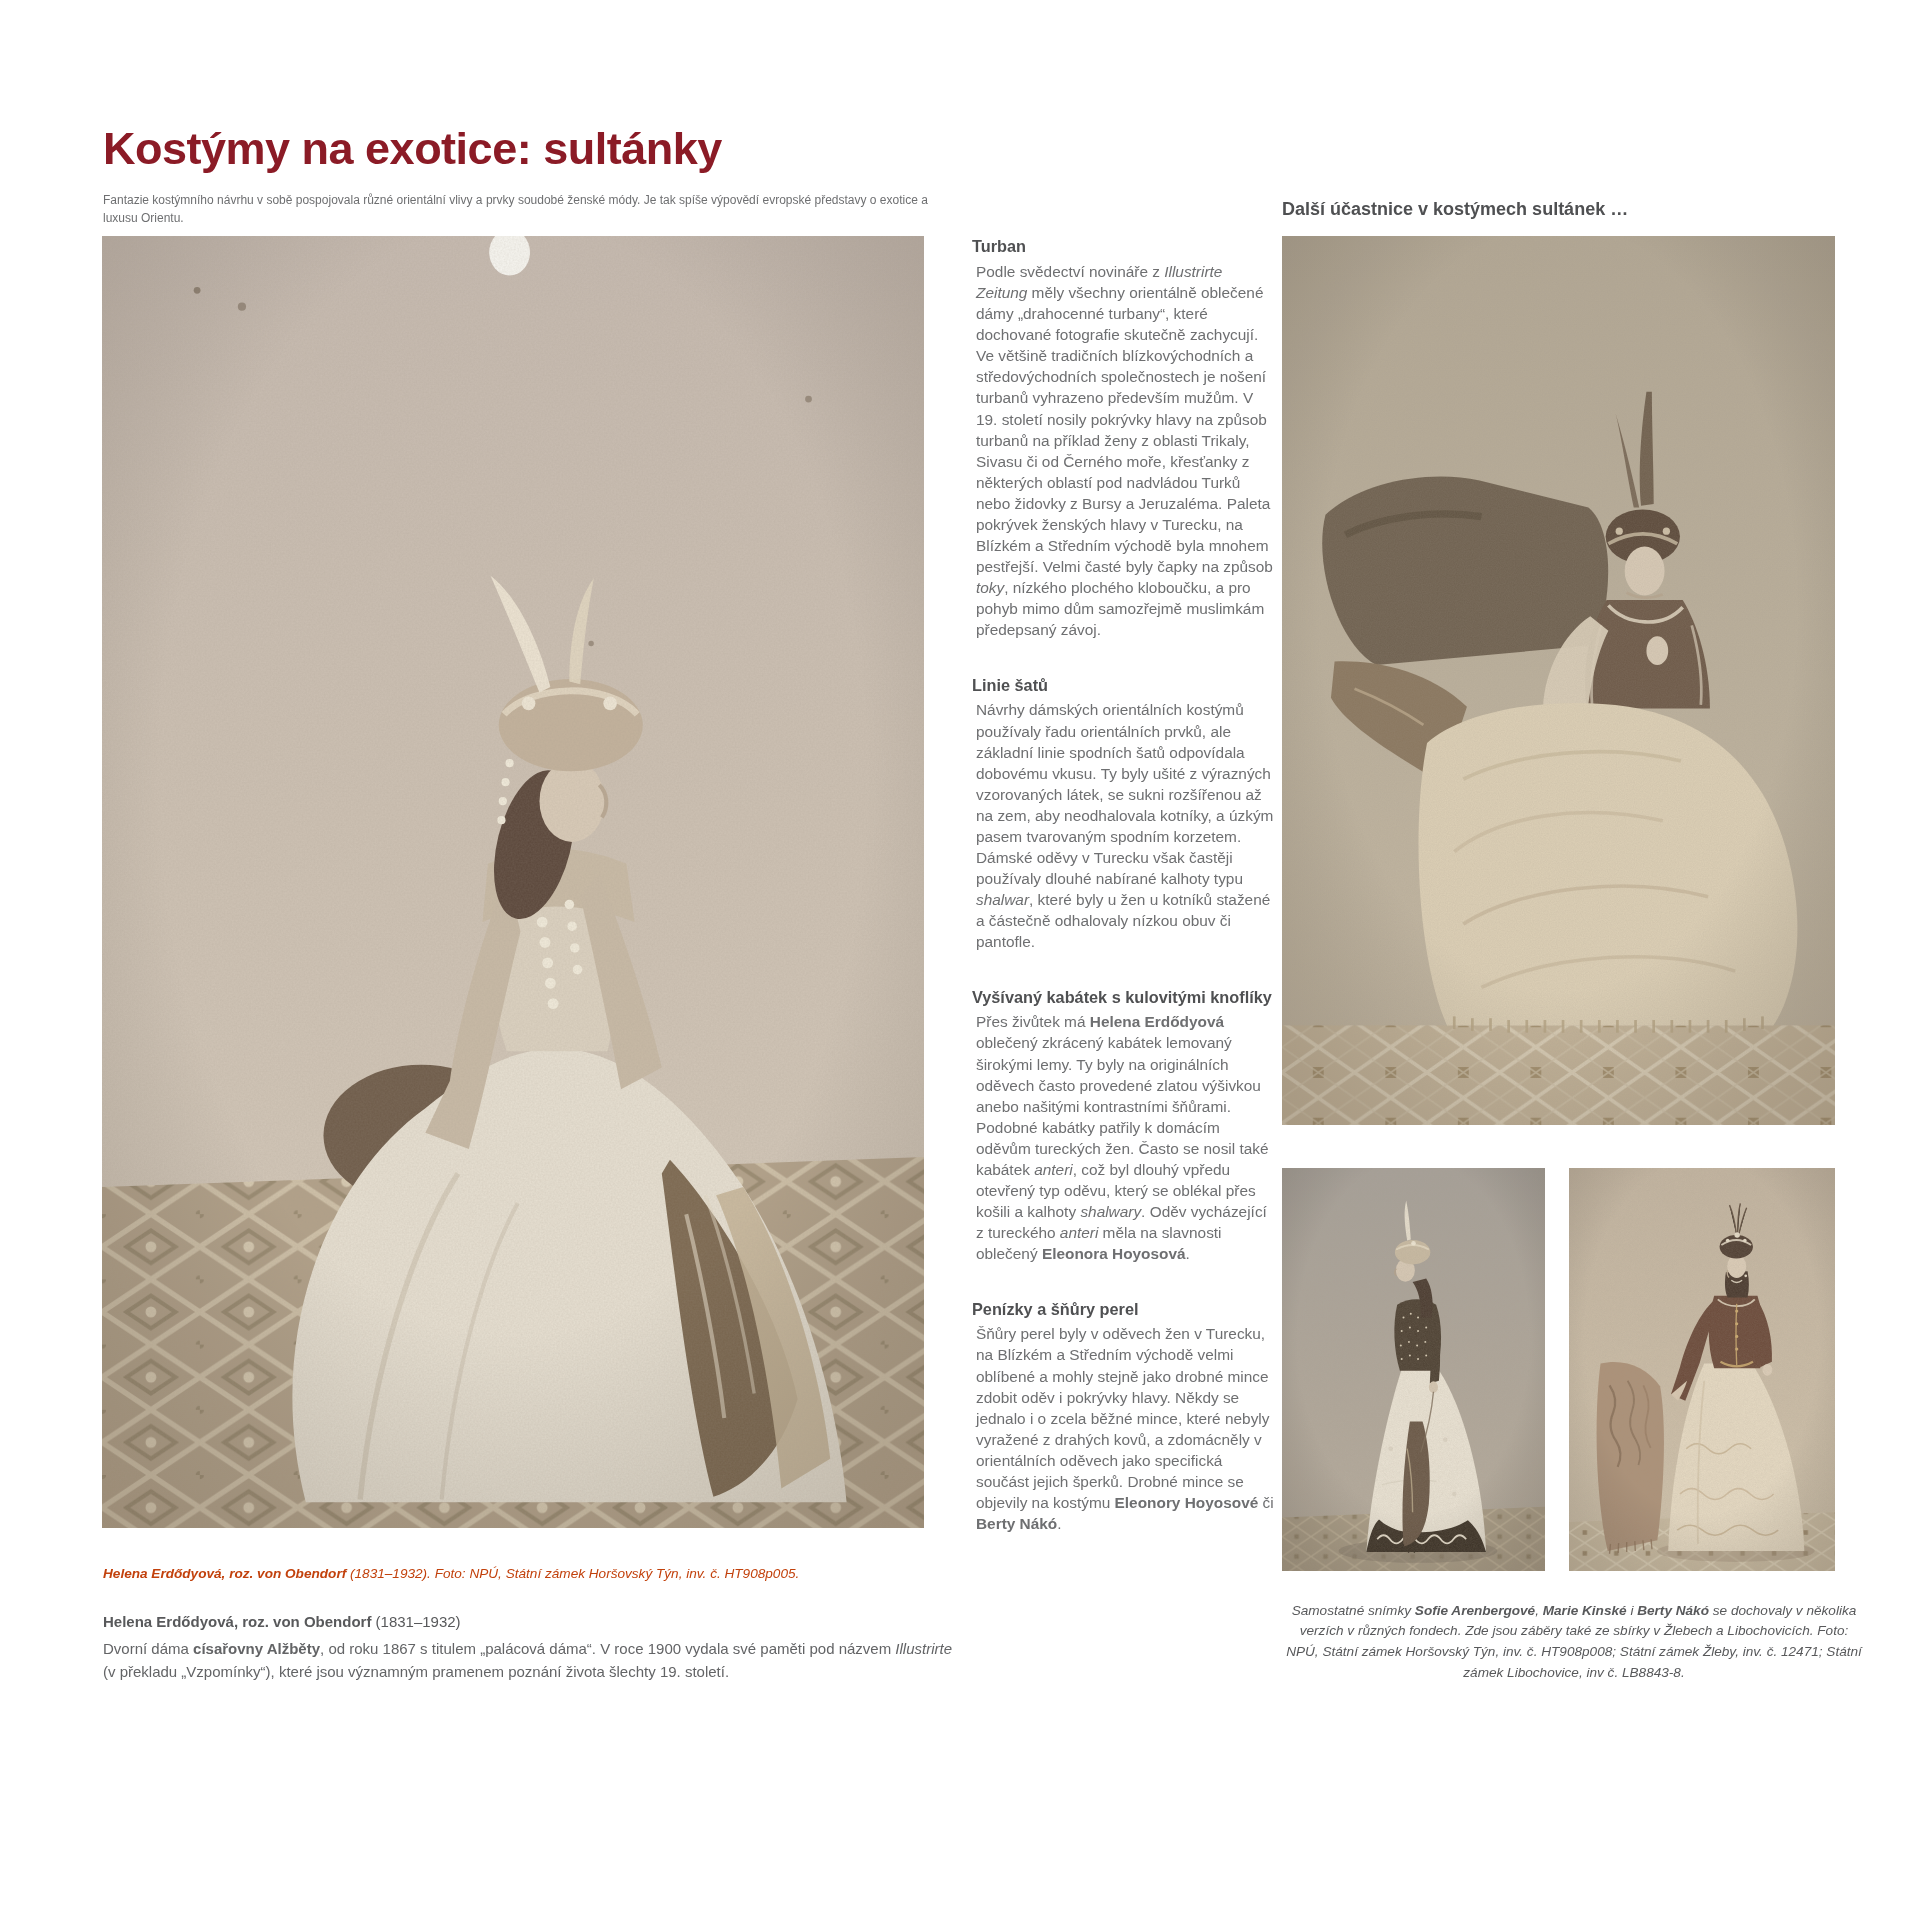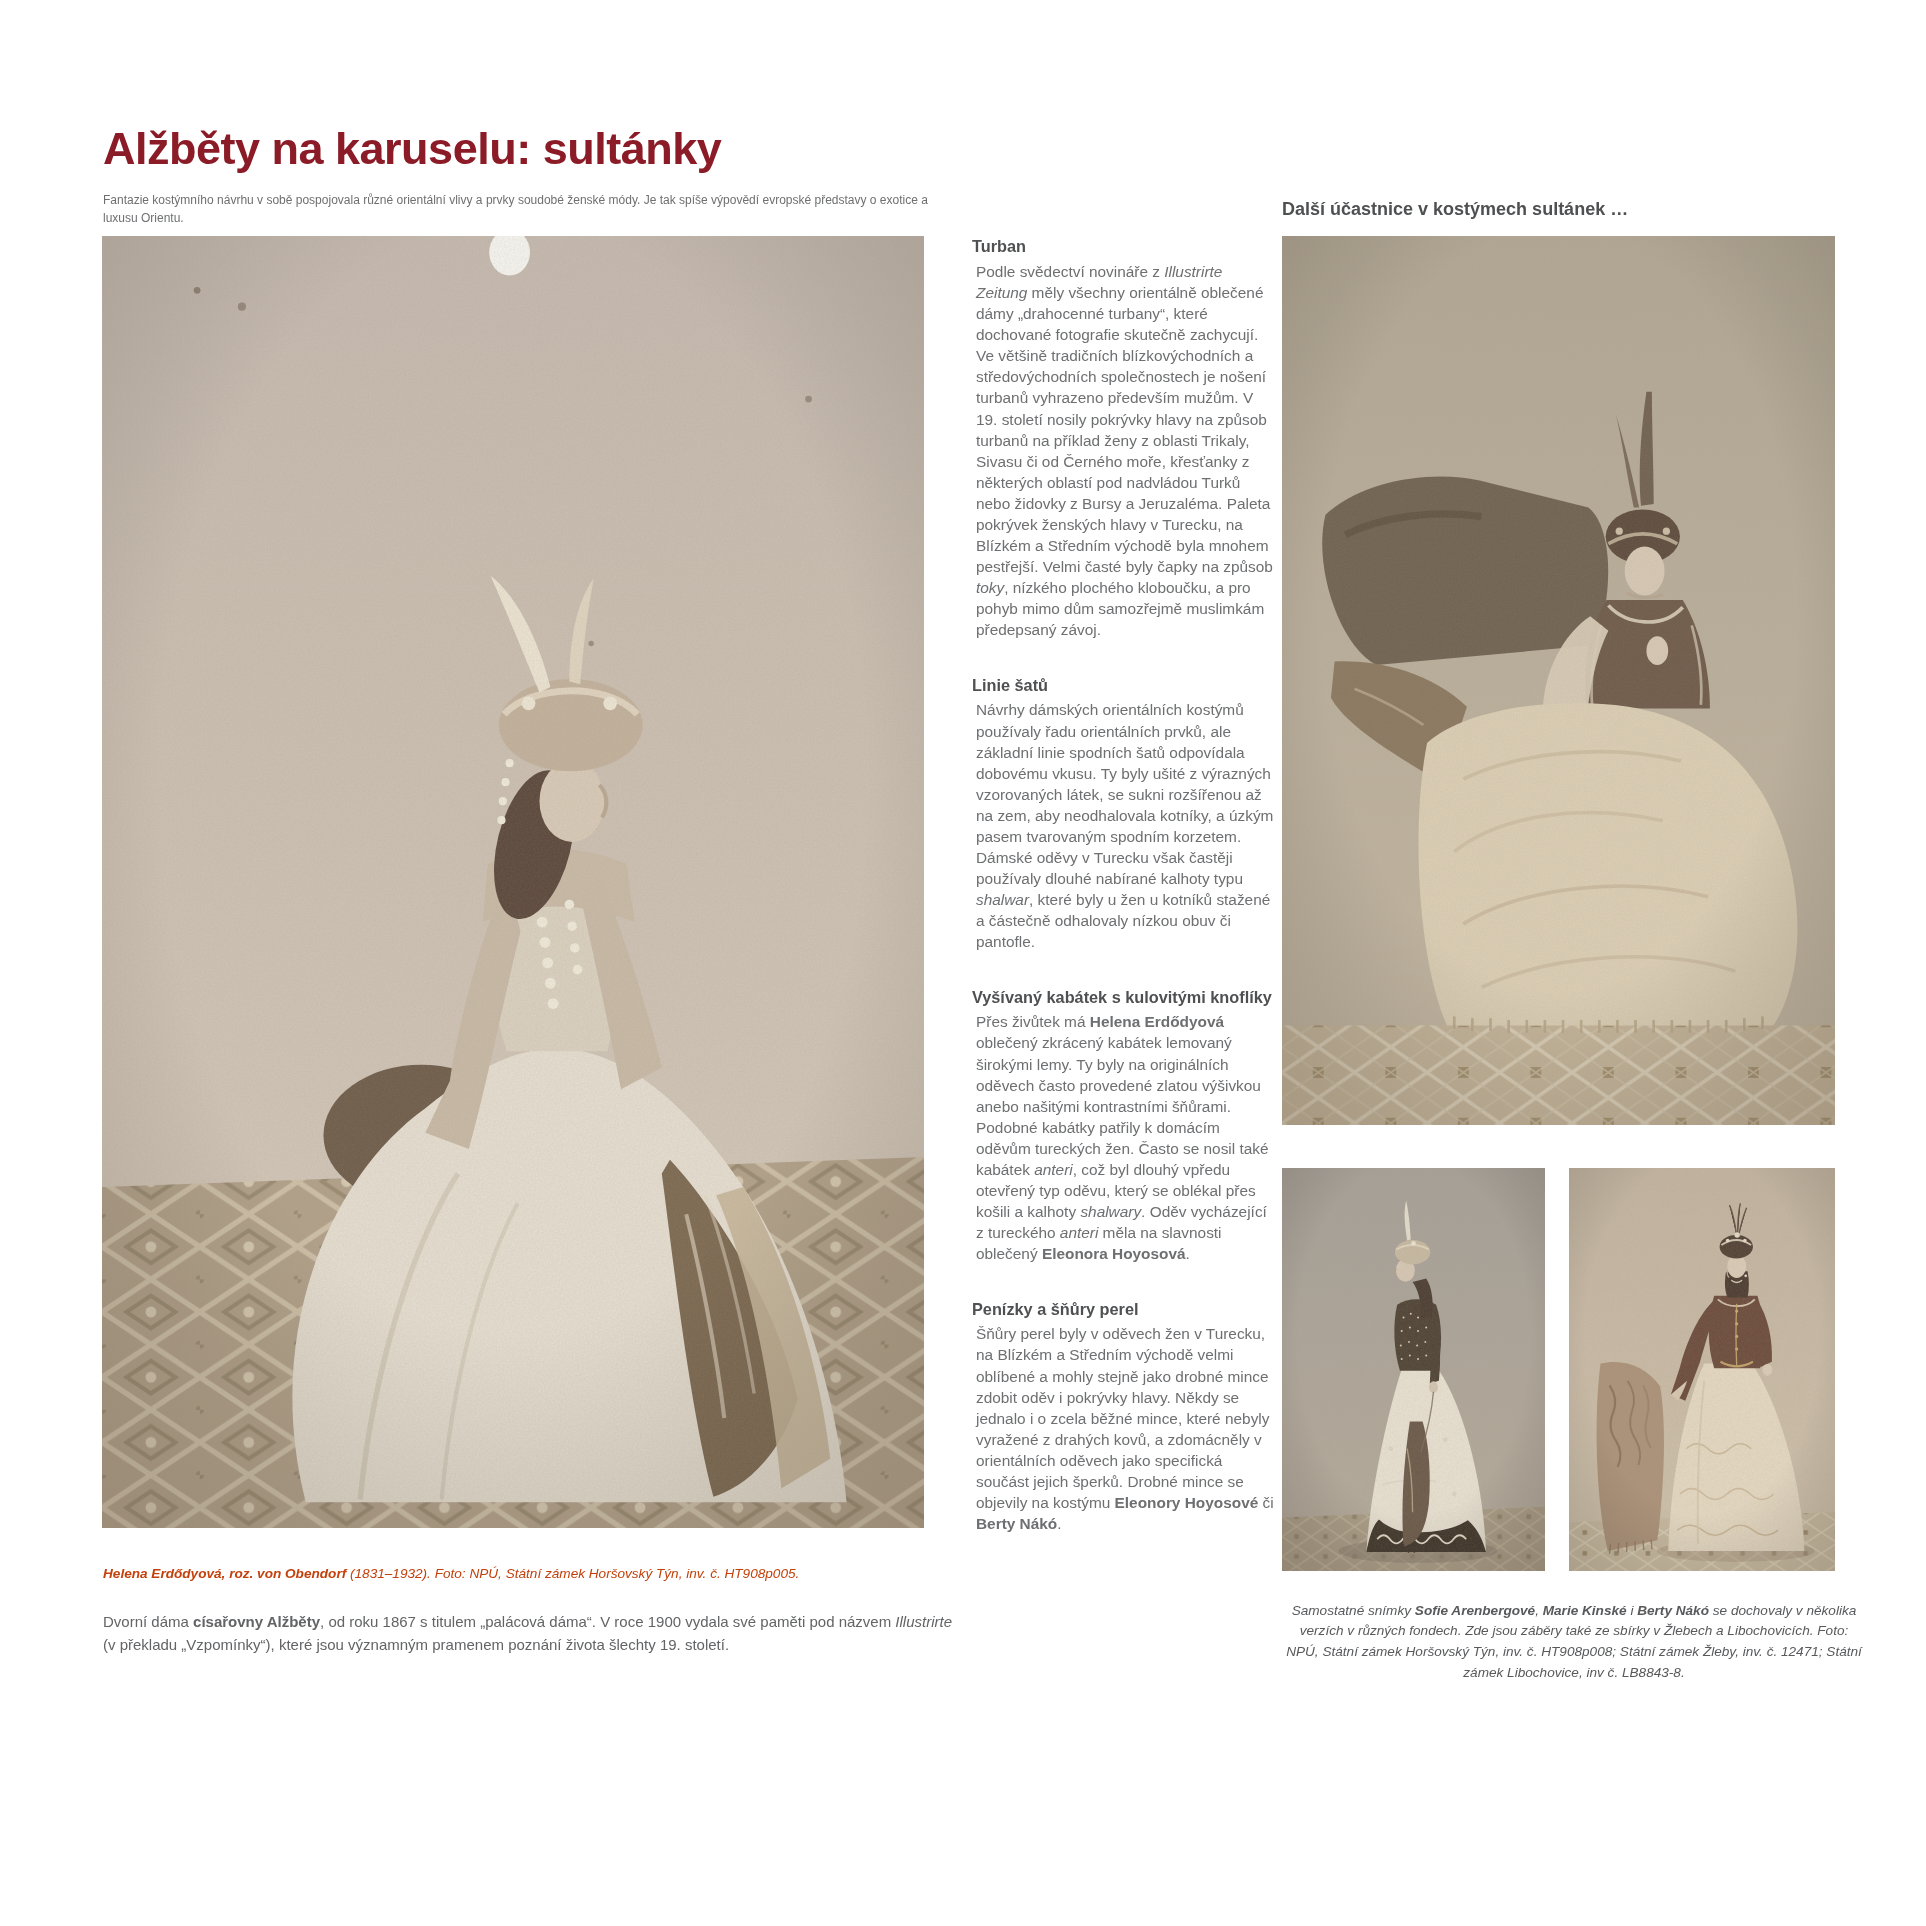--- a/index.html
+++ b/index.html
@@ -51,21 +51,21 @@
     font-size:15.4px;line-height:1.37;text-align:left;
   }
   .caption-right{
     left:1282px;top:1587px;width:584px;
     font-size:13.6px;font-style:italic;color:#58595b;line-height:1.52;text-align:center;
   }
 </style>
 </head>
 <body>
 
-<h1 class="abs page-title">Alžběty na karuselu: sultánky</h1>
+<h1 class="abs page-title">Kostýmy na exotice: sultánky</h1>
 <p class="abs intro">Fantazie kostýmního návrhu v sobě pospojovala různé orientální vlivy a prvky soudobé ženské módy. Je tak spíše výpovědí evropské představy o exotice a luxusu Orientu.</p>
 
 <figure class="abs photo-left-big">
 <svg viewBox="0 0 605 951" preserveAspectRatio="none">
   <defs>
     <linearGradient id="bg1" x1="0" y1="0" x2="0" y2="1">
       <stop offset="0" stop-color="#c6bab0"></stop>
           <stop offset="0.45" stop-color="#cdc1b3"></stop>
           <stop offset="1" stop-color="#d6cbbc"></stop>
     </linearGradient>
@@ -129,20 +129,21 @@
   <circle cx="103" cy="52" r="3" fill="#6b5b4a" opacity="0.5"></circle>
   <circle cx="520" cy="120" r="2.5" fill="#6b5b4a" opacity="0.5"></circle>
   <circle cx="360" cy="300" r="2" fill="#6b5b4a" opacity="0.5"></circle>
   <rect width="605" height="951" fill="url(#vig1)"></rect>
   <rect width="605" height="951" filter="url(#g1)"></rect>
 </svg>
 </figure>
 
 <p class="abs caption-left"><span style="font-weight: 700;">Helena Erdődyová, roz. von Obendorf </span><span>(1831–1932). Foto: NPÚ, Státní zámek Horšovský Týn, inv. č. HT908p005.</span></p>
 <div class="abs bio">
+  <p class="bio-title"><span style="font-weight: 700;">Helena Erdődyová, roz. von Obendorf</span><span> (1831–1932)</span></p>
   <p style="margin:0"><span>Dvorní dáma </span><span style="font-weight: 700; margin-top: 41px;">císařovny Alžběty</span><span>, od roku 1867 s titulem „palácová dáma“. V roce 1900 vydala své paměti pod názvem </span><span style="font-style: italic;">Illustrirte</span><span> (v překladu „Vzpomínky“), které jsou významným pramenem poznání života šlechty 19. století.</span></p>
 </div>
 
 <div class="abs midcol">
   <h3>Turban</h3>
   <p><span>Podle svědectví novináře z </span><span style="font-style: italic;">Illustrirte Zeitung</span><span> měly všechny orientálně oblečené dámy „drahocenné turbany“, které dochované fotografie skutečně zachycují. Ve většině tradičních blízkovýchodních a středovýchodních společnostech je nošení turbanů vyhrazeno především mužům. V 19. století nosily pokrývky hlavy na způsob turbanů na příklad ženy z oblasti Trikaly, Sivasu či od Černého moře, křesťanky z některých oblastí pod nadvládou Turků nebo židovky z Bursy a Jeruzaléma. Paleta pokrývek ženských hlavy v Turecku, na Blízkém a Středním východě byla mnohem pestřejší. Velmi časté byly čapky na způsob </span><span style="font-style: italic;">toky</span><span>, nízkého plochého kloboučku, a pro pohyb mimo dům samozřejmě muslimkám předepsaný závoj.</span></p>
   <h3>Linie šatů</h3>
   <p><span>Návrhy dámských orientálních kostýmů používaly řadu orientálních prvků, ale základní linie spodních šatů odpovídala dobovému vkusu. Ty byly ušité z výrazných vzorovaných látek, se sukni rozšířenou až na zem, aby neodhalovala kotníky, a úzkým pasem tvarovaným spodním korzetem. Dámské oděvy v Turecku však častěji používaly dlouhé nabírané kalhoty typu </span><span style="font-style: italic;">shalwar</span><span>, které byly u žen u kotníků stažené a částečně odhalovaly nízkou obuv či pantofle.</span></p>
   <h3>Vyšívaný kabátek s kulovitými knoflíky</h3>
   <p><span>Přes živůtek má </span><span style="font-weight: 700;">Helena Erdődyová</span><span> oblečený zkrácený kabátek lemovaný širokými lemy. Ty byly na originálních oděvech často provedené zlatou výšivkou anebo našitými kontrastními šňůrami.  Podobné kabátky patřily k domácím oděvům tureckých žen. Často se nosil také kabátek </span><span style="font-style: italic;">anteri</span><span>, což byl dlouhý vpředu otevřený typ oděvu, který se oblékal přes košili a kalhoty </span><span style="font-style: italic;">shalwary</span><span>. Oděv vycházející z tureckého </span><span style="font-style: italic;">anteri</span><span> měla na slavnosti oblečený </span><span style="font-weight: 700;">Eleonora Hoyosová</span><span>.</span></p>

